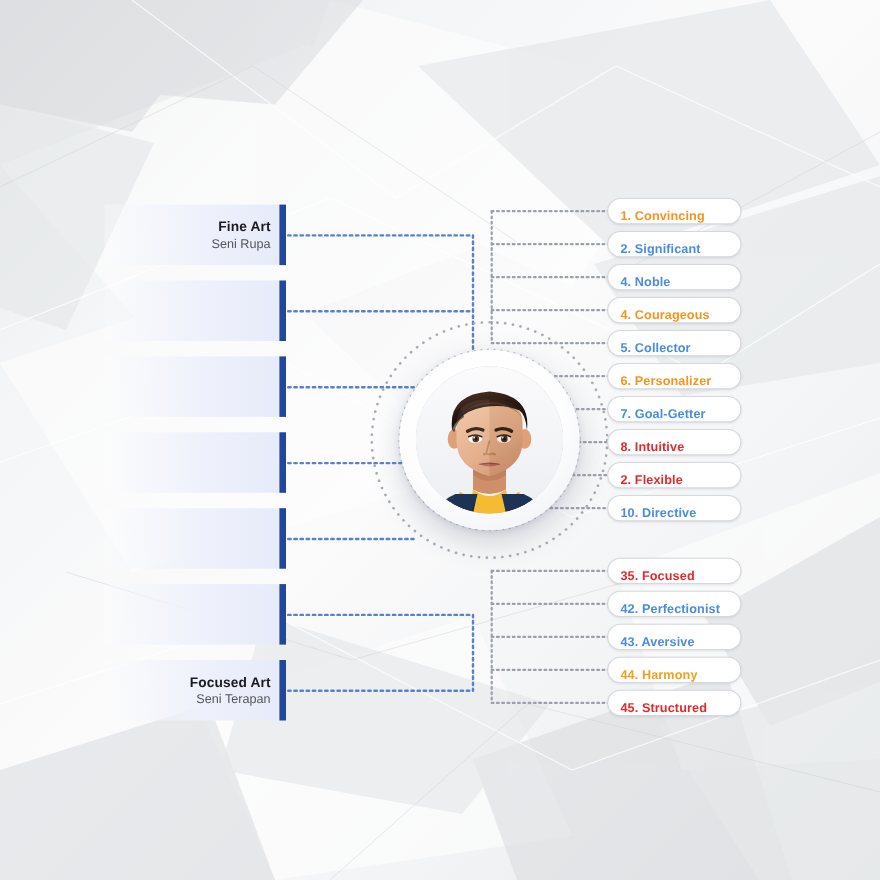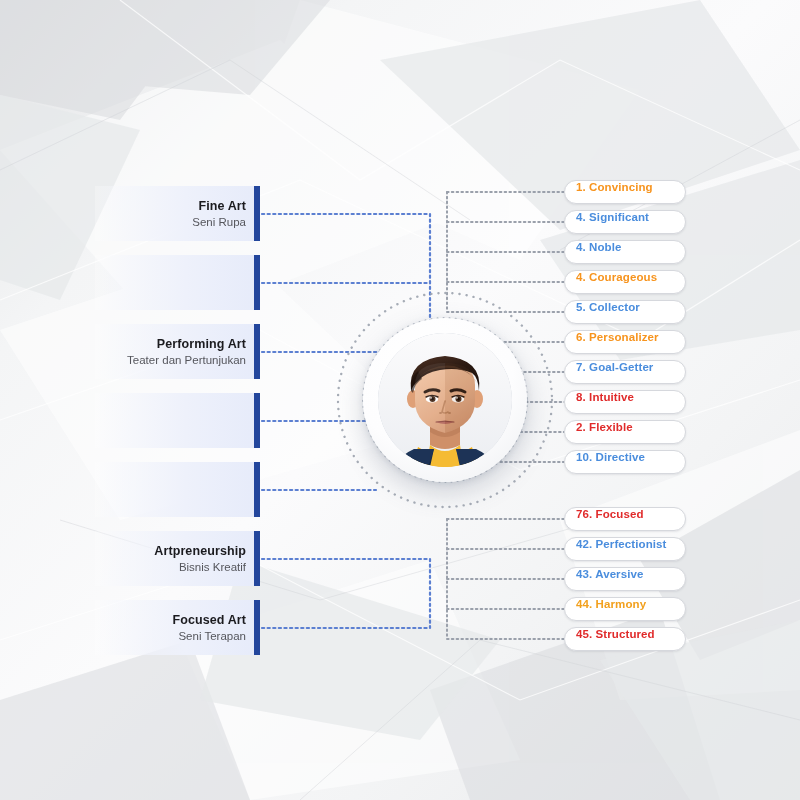--- a/index.html
+++ b/index.html
@@ -104,29 +104,29 @@
     border-radius: 50%;
     overflow: hidden;
     background: #f7f8fa;
     box-shadow: inset 0 0 0 1px rgba(190,196,208,0.55);
   }
   #portrait-svg { display: block; width: 134px; height: 134px; }
 
   
   .pill {
     position: absolute;
-    left: 564px;
+    left: 552px;
     width: 122px;
     height: 24px;
     border-radius: 12px;
     background: #ffffff;
     border: 1px solid #d6d8dd;
     box-shadow: 0 1px 2px rgba(120,126,138,0.16);
     display: flex;
-    align-items: flex-start;
+    align-items: flex-end;
     box-sizing: border-box;
     padding-left: 11px;
   }
   .pill-label {
     font-size: 11.5px;
     font-weight: bold;
     letter-spacing: 0.1px;
     white-space: nowrap;
   }
 </style>
@@ -218,37 +218,29 @@
       <div class="cat-text">
         <div class="cat-title">Fine Art</div>
         <div class="cat-sub">Seni Rupa</div>
       </div>
       <div class="cat-accent"></div>
     </div>
     <div class="cat-bar" style="top:255px">
       <div class="cat-accent"></div>
     </div>
     <div class="cat-bar" style="top:324px">
-      <div class="cat-text">
-        <div class="cat-title">Performing Art</div>
-        <div class="cat-sub">Teater dan Pertunjukan</div>
-      </div>
       <div class="cat-accent"></div>
     </div>
     <div class="cat-bar" style="top:393px">
       <div class="cat-accent"></div>
     </div>
     <div class="cat-bar" style="top:462px">
       <div class="cat-accent"></div>
     </div>
     <div class="cat-bar" style="top:531px">
-      <div class="cat-text">
-        <div class="cat-title">Artpreneurship</div>
-        <div class="cat-sub">Bisnis Kreatif</div>
-      </div>
       <div class="cat-accent"></div>
     </div>
     <div class="cat-bar" style="top:600px">
       <div class="cat-text">
         <div class="cat-title">Focused Art</div>
         <div class="cat-sub">Seni Terapan</div>
       </div>
       <div class="cat-accent"></div>
     </div>
   </div>
@@ -333,21 +325,21 @@
         </g>
       </svg>
     </div>
   </div>
 
   <div>
     <div class="pill" style="top:180px">
       <span class="pill-label" style="color:#f7941e">1. Convincing</span>
     </div>
     <div class="pill" style="top:210px">
-      <span class="pill-label" style="color:#4a8ddd">4. Significant</span>
+      <span class="pill-label" style="color:#4a8ddd">2. Significant</span>
     </div>
     <div class="pill" style="top:240px">
       <span class="pill-label" style="color:#4a8ddd">4. Noble</span>
     </div>
     <div class="pill" style="top:270px">
       <span class="pill-label" style="color:#f7941e">4. Courageous</span>
     </div>
     <div class="pill" style="top:300px">
       <span class="pill-label" style="color:#4a8ddd">5. Collector</span>
     </div>
@@ -363,21 +355,21 @@
     <div class="pill" style="top:420px">
       <span class="pill-label" style="color:#e02b2b">2. Flexible</span>
     </div>
     <div class="pill" style="top:450px">
       <span class="pill-label" style="color:#4a8ddd">10. Directive</span>
     </div>
   </div>
 
   <div>
     <div class="pill" style="top:507px">
-      <span class="pill-label" style="color:#e02b2b">76. Focused</span>
+      <span class="pill-label" style="color:#e02b2b">35. Focused</span>
     </div>
     <div class="pill" style="top:537px">
       <span class="pill-label" style="color:#4a8ddd">42. Perfectionist</span>
     </div>
     <div class="pill" style="top:567px">
       <span class="pill-label" style="color:#4a8ddd">43. Aversive</span>
     </div>
     <div class="pill" style="top:597px">
       <span class="pill-label" style="color:#f2a01d">44. Harmony</span>
     </div>

